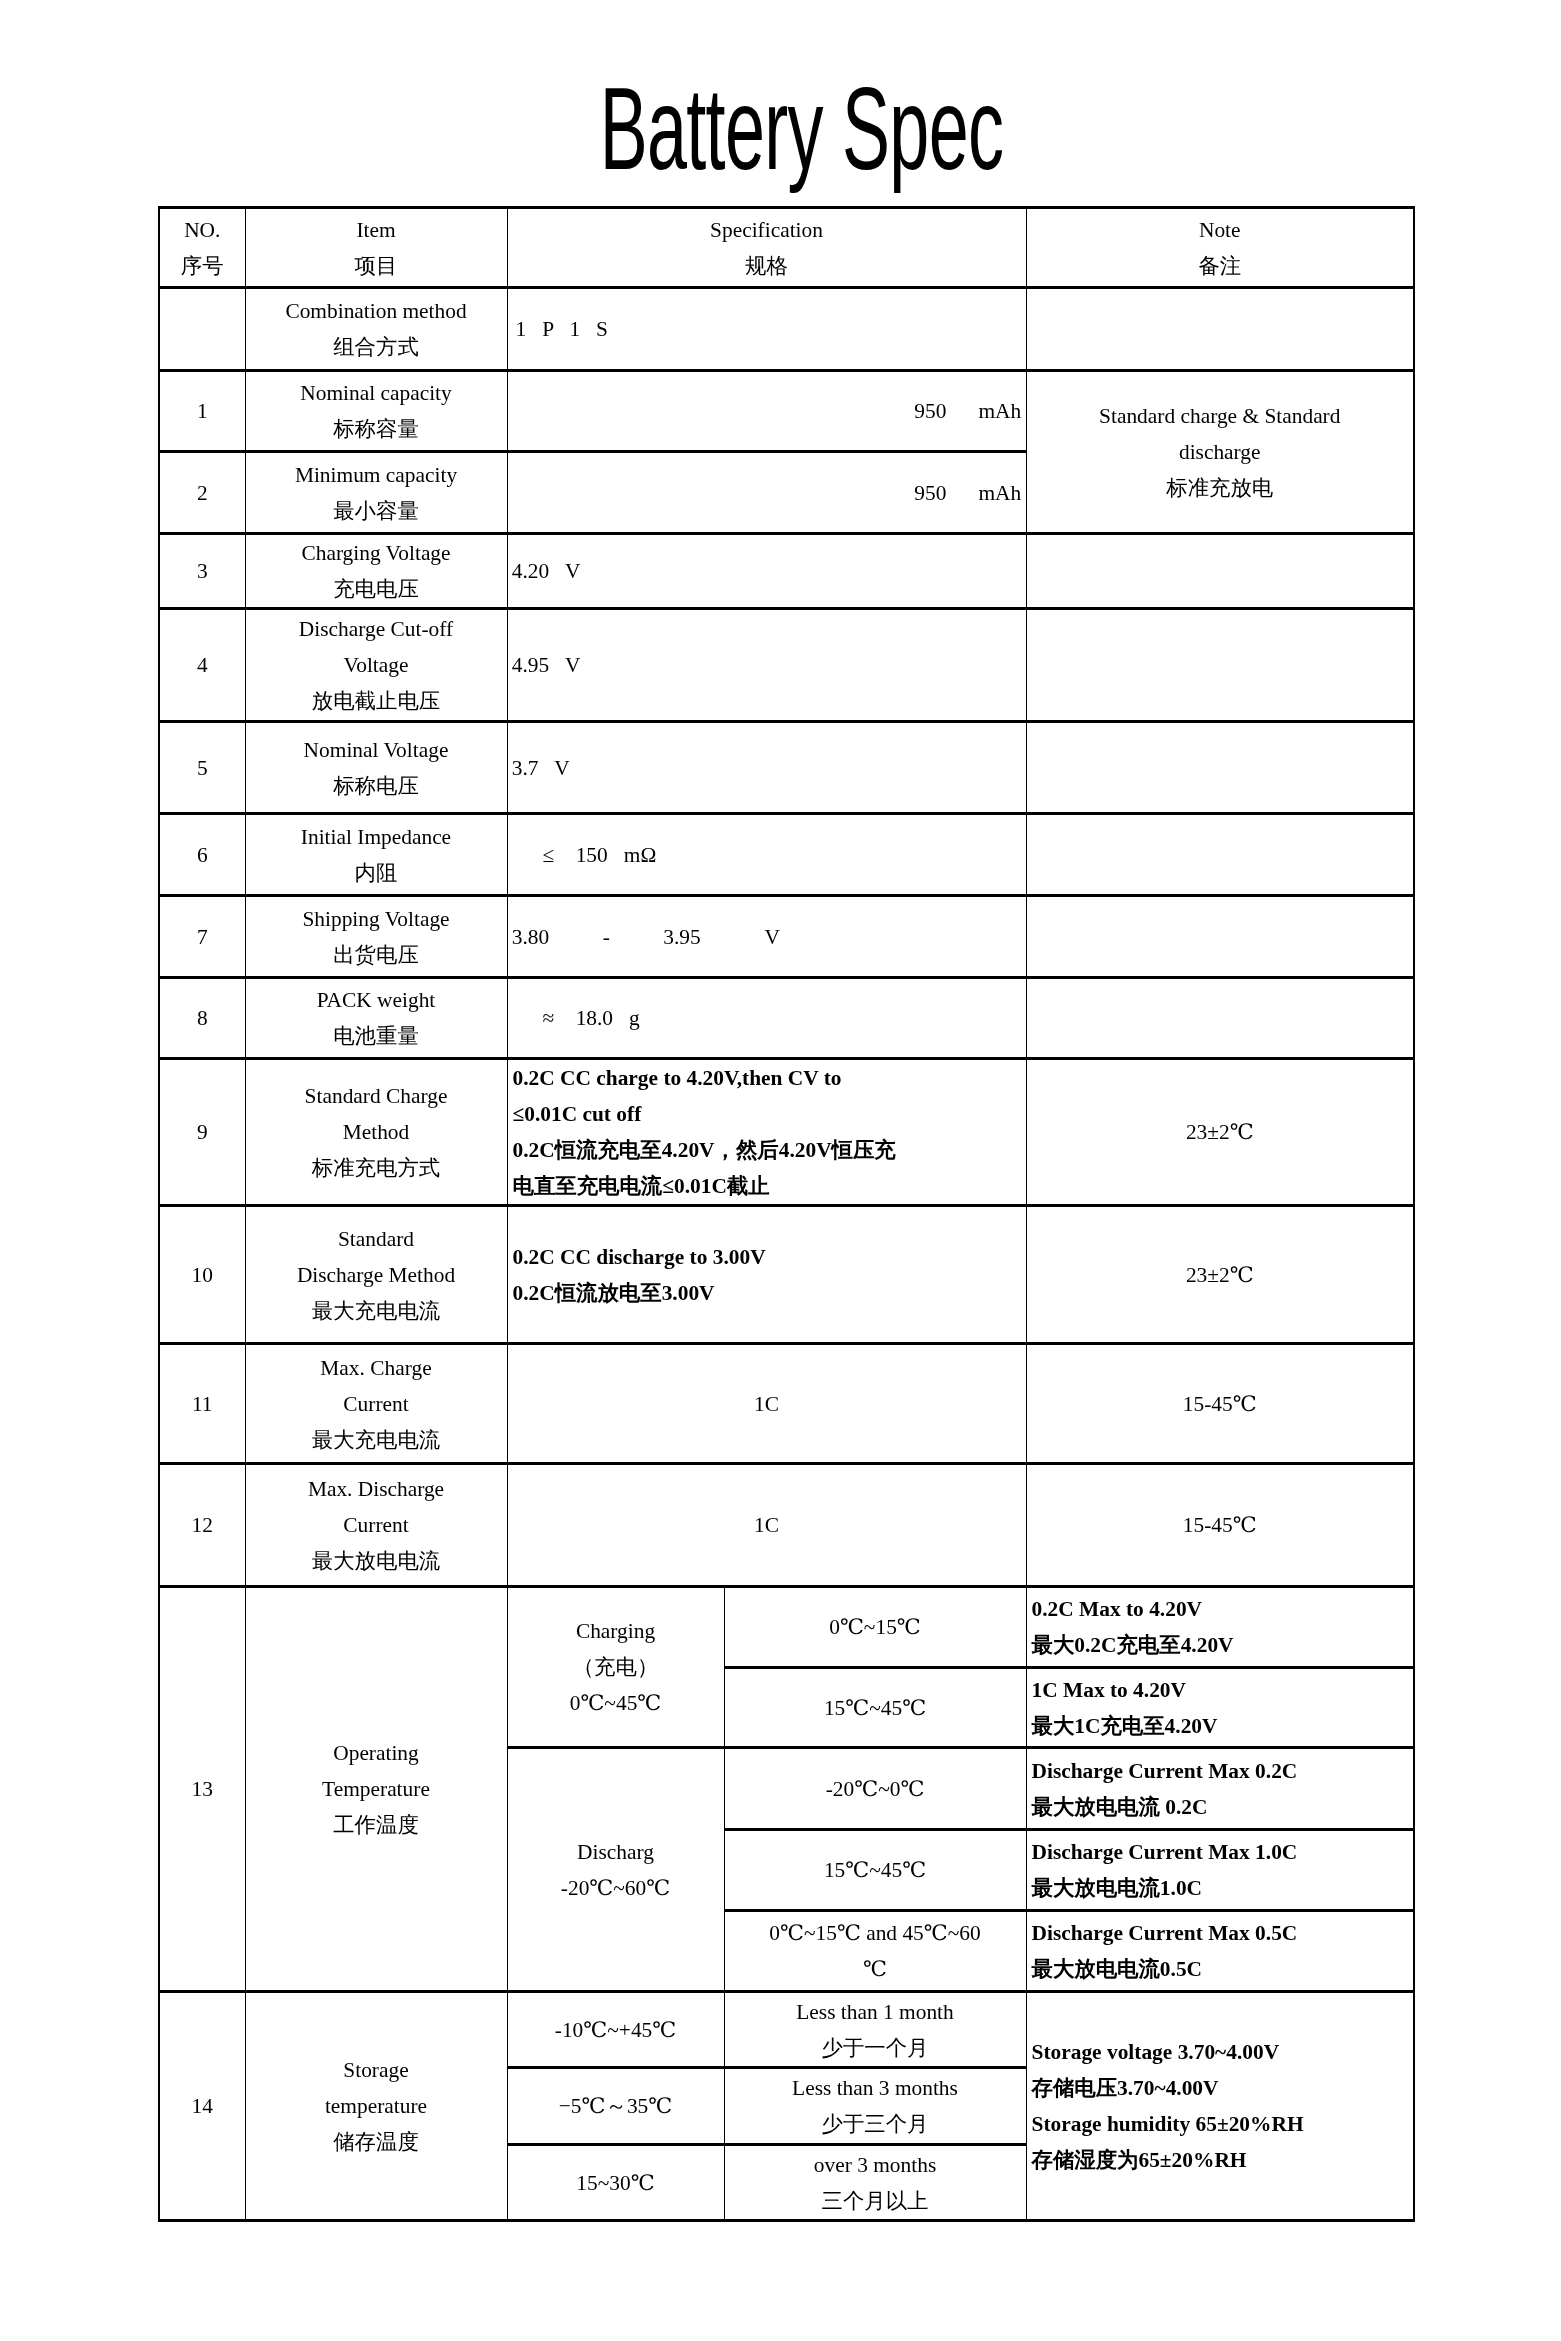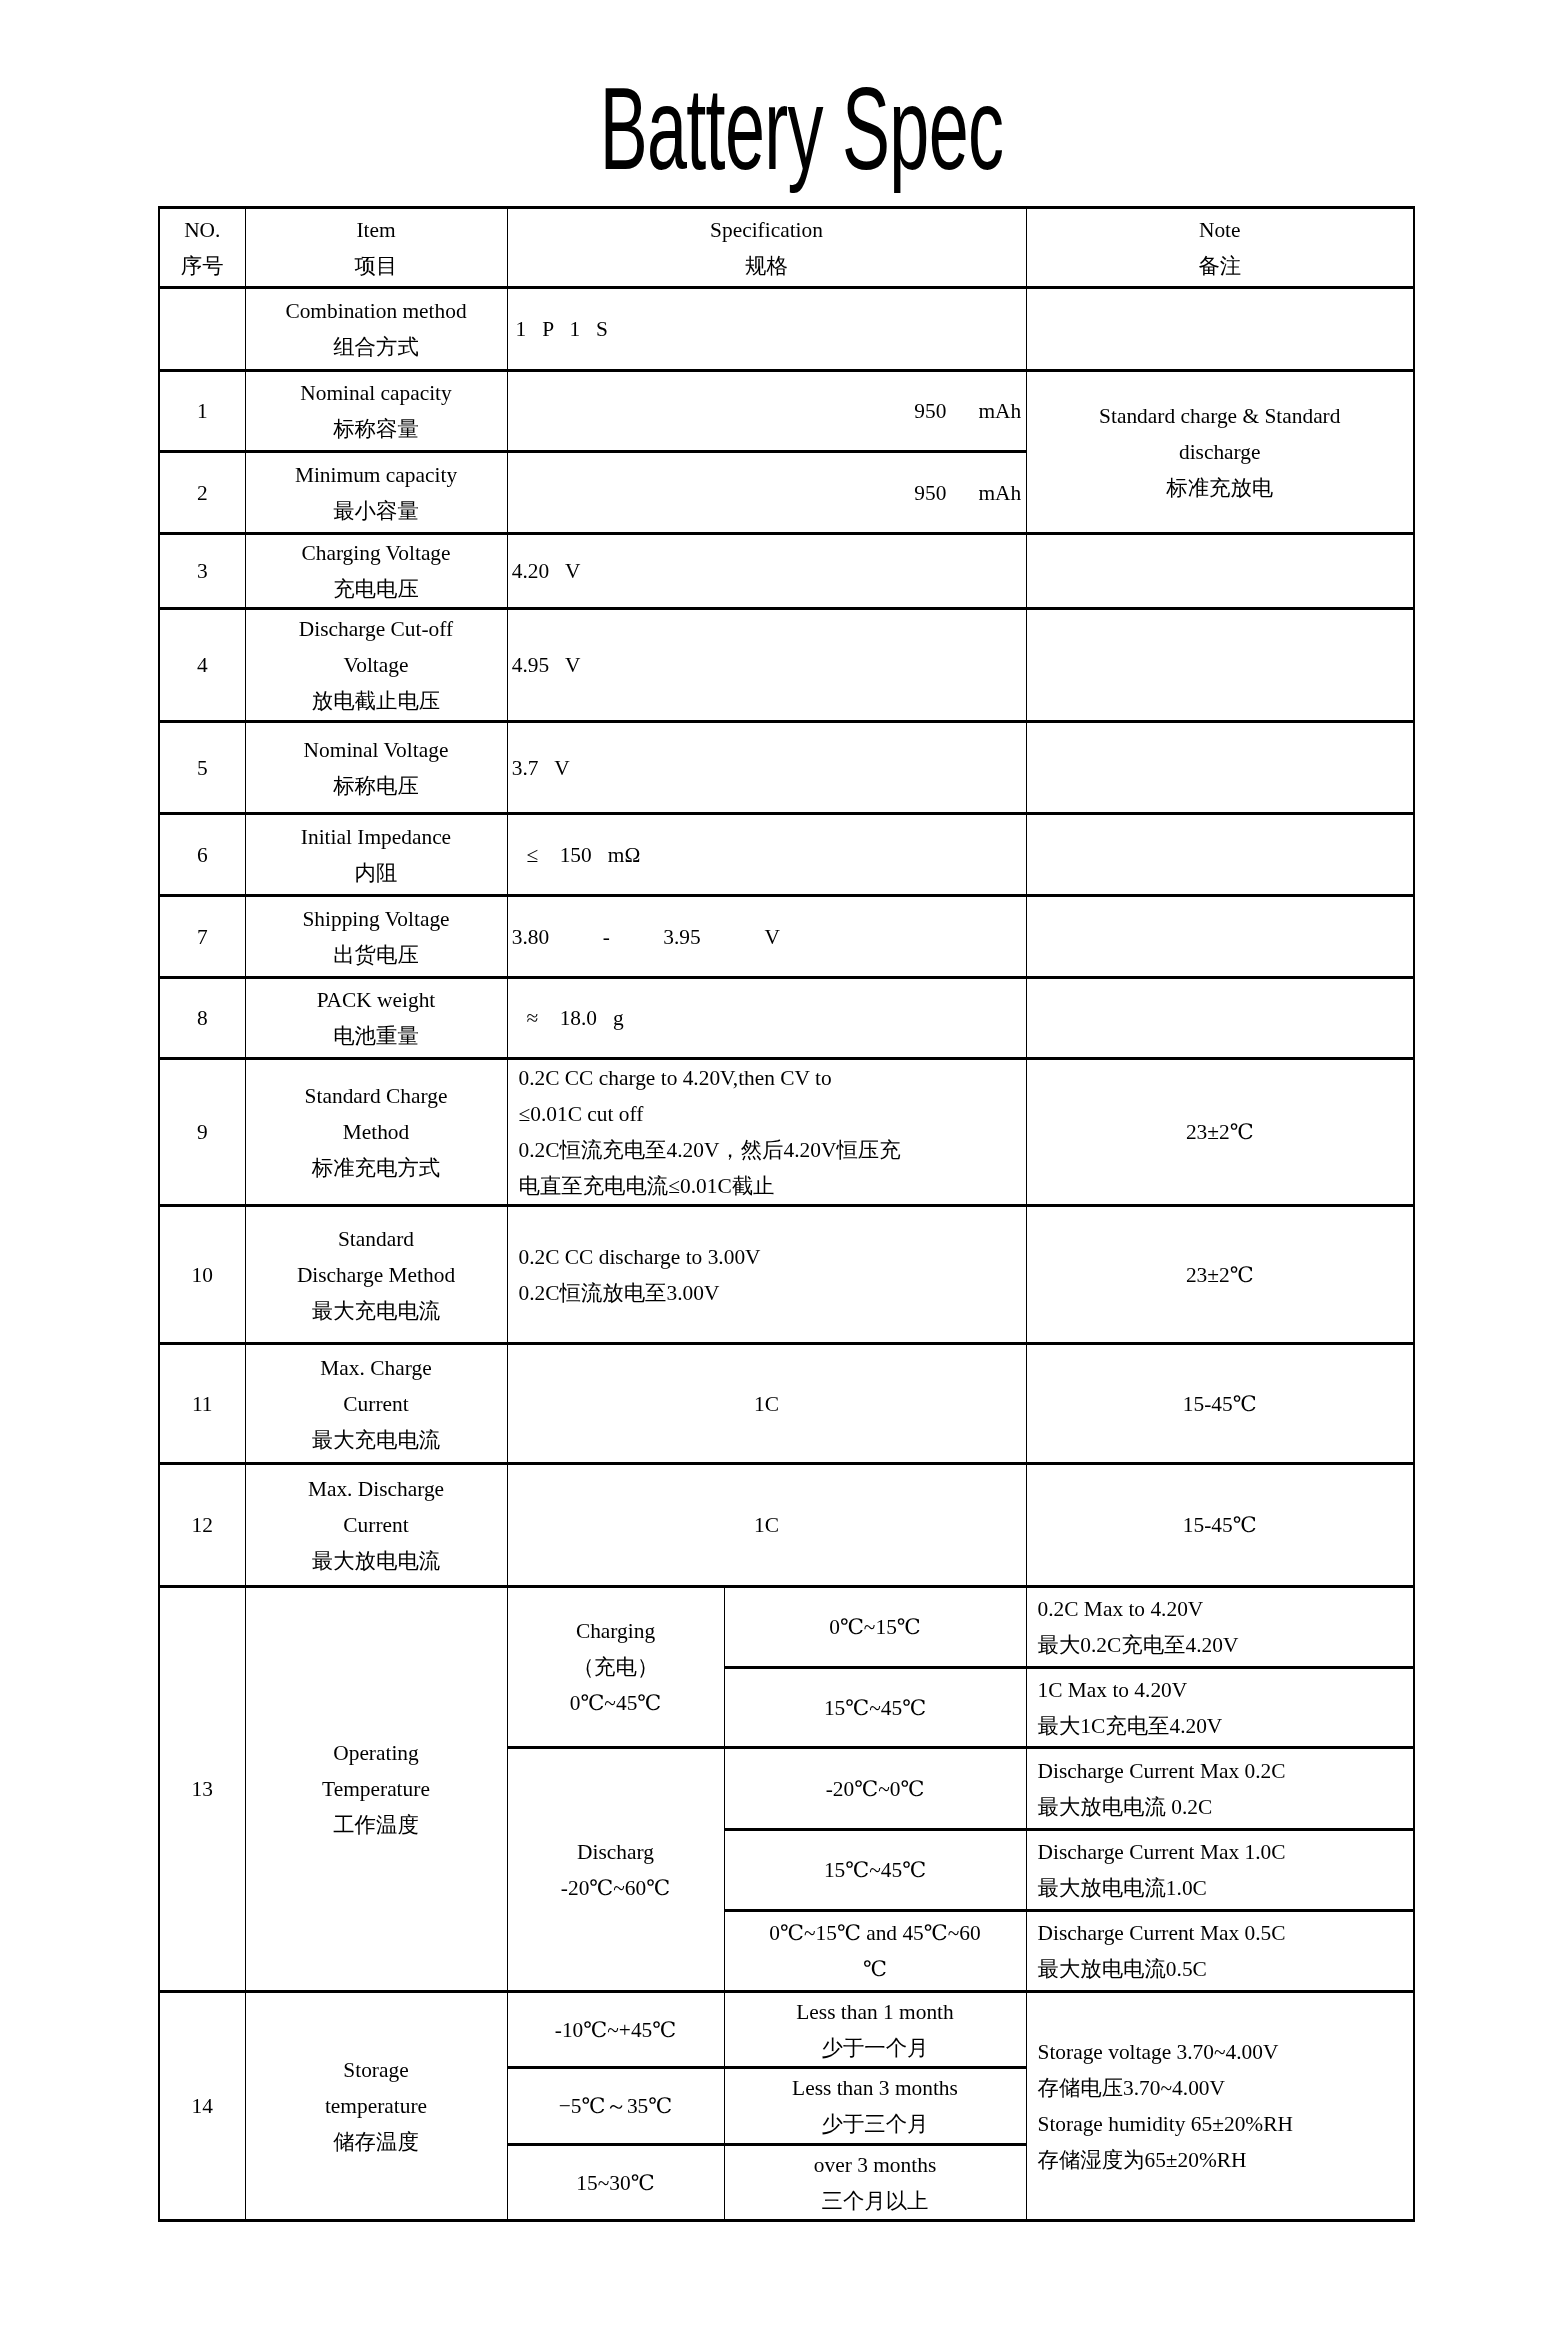--- a/index.html
+++ b/index.html
@@ -47,23 +47,23 @@
     border-bottom-width: 3.2px;
     vertical-align: middle;
     text-align: center;
     font-size: 21.4px;
     line-height: 36px;
     white-space: pre-wrap;
     padding: 0 4.3px;
     word-break: break-word;
   }
   td.left   { text-align: left; }
-  td.pad10  { padding-left: 11px; padding-right: 3.2px; }
+  td.pad10  { padding-left: 5px; padding-right: 3.2px; font-weight: bold; }
   td.pad25  { padding-left: 8px; }
-  td.pad35  { padding-left: 19px; }
+  td.pad35  { padding-left: 35px; }
   td.pad45  { padding-left: 24px; text-align: right; }
   td.pad55  { }
 </style>
 </head>
 <body>
 
 <div class="page">
 
   <div class="title">
     <span class="title-inner">Battery Spec</span>

